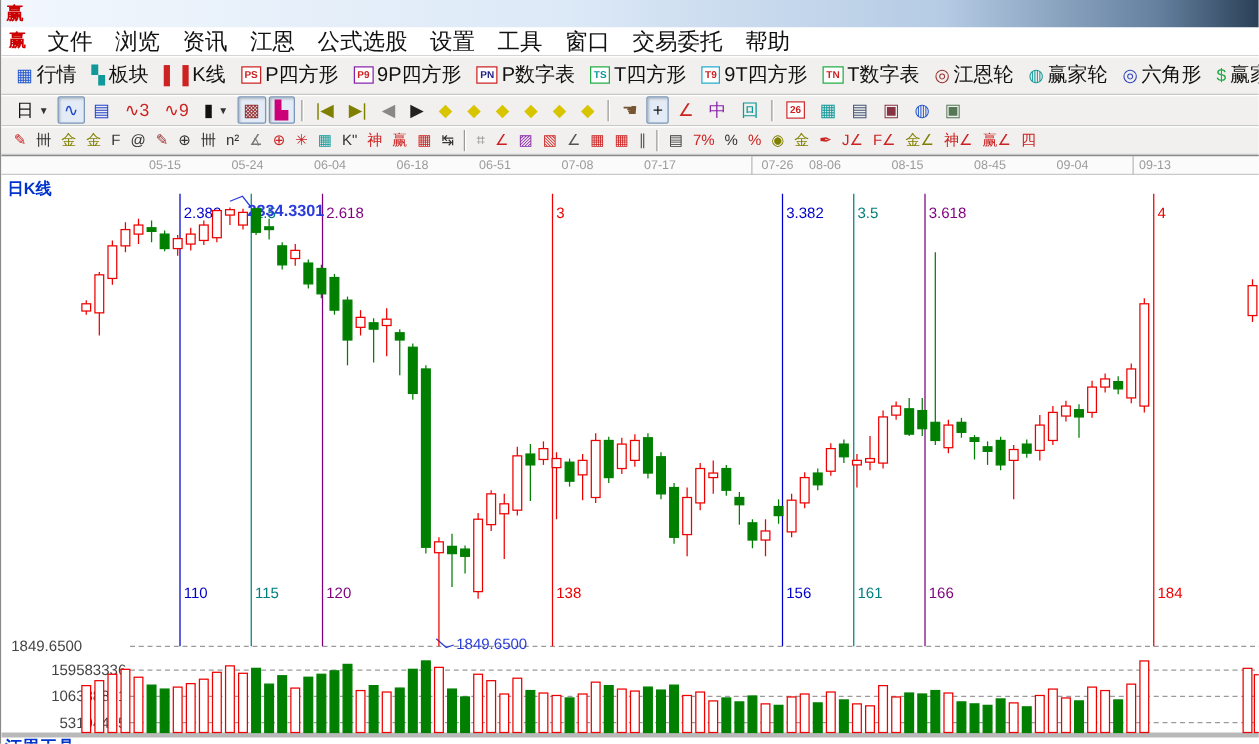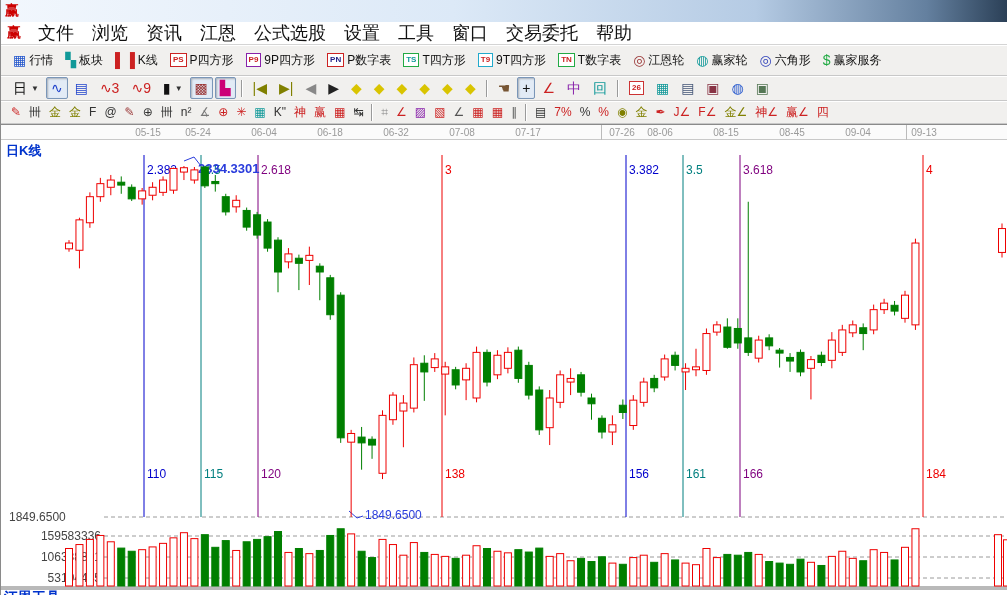--- a/index.html
+++ b/index.html
@@ -21,21 +21,21 @@
   #toolbar1 { height:31px; }
   #toolbar2 { height:25px; }
   #toolbar3 { height:23px; }
   .tbtn { display:inline-flex; align-items:center; gap:3px; padding:1px 4px; margin:0 1px; height:22px;
           border:1px solid transparent; border-radius:2px; cursor:default; }
   #toolbar3 .tbtn { height:19px; padding:1px 2px; margin:0 1px; }
   .tbtn.pressed { border:1px solid #7a96b8; background:#e2ebf6; box-shadow:inset 1px 1px 2px rgba(0,0,0,.25); }
   .tbtn .g { font-size:14px; line-height:1; }
   #toolbar3 .tbtn .g { font-size:12px; }
   .tbtn .g.boxed { font-size:8px; font-weight:bold; line-height:1; padding:2px 2px; background:#fff; }
-  .tbtn .lbl { font-size:12px; color:#111; }
+  .tbtn .lbl { font-size:16px; color:#111; }
   .tbtn .dd { font-size:8px; color:#333; margin-left:1px; }
   .tsep { width:2px; height:17px; border-left:1px solid #9a9a9a; border-right:1px solid #ffffff; margin:0 4px; }
   
   #dateband { position:absolute; left:0; top:124px; width:1007px; height:16px; background:#fbfbfb;
               border-top:1px solid #8a8a8a; border-bottom:1px solid #c9c9c9; }
   .datelbl { position:absolute; top:2px; font-size:10px; color:#9a9a9a; transform:translateX(-50%); }
   .datetick { position:absolute; top:0; width:1px; height:15px; background:#bbb; }
   
   #chartwrap { position:absolute; left:0; top:140px; width:1007px; height:455px; background:#fff; }
   #pane-label { position:absolute; left:5px; top:142px; font-size:13px; font-weight:bold; color:#0033cc; z-index:5; }
@@ -320,25 +320,25 @@
     </span>
     <span class="tbtn">
       <span class="g" style="color: rgb(204, 34, 34);">赢∠</span>
     </span>
     <span class="tbtn">
       <span class="g" style="color: rgb(204, 34, 34);">四</span>
     </span>
   </div>
 
 <div id="dateband">
-    <span class="datelbl" style="left: 147px;">05-15</span>
+    <span class="datelbl" style="left: 131px;">05-15</span>
     <span class="datelbl" style="left: 197px;">05-24</span>
     <span class="datelbl" style="left: 263px;">06-04</span>
     <span class="datelbl" style="left: 329px;">06-18</span>
-    <span class="datelbl" style="left: 395px;">06-32</span>
+    <span class="datelbl" style="left: 395px;">06-51</span>
     <span class="datelbl" style="left: 461px;">07-08</span>
     <span class="datelbl" style="left: 527px;">07-17</span>
     <span class="datelbl" style="left: 593px; margin-left: 28px;">07-26</span>
     <span class="datelbl" style="left: 659px;">08-06</span>
     <span class="datelbl" style="left: 725px;">08-15</span>
     <span class="datelbl" style="left: 791px;">08-45</span>
     <span class="datelbl" style="left: 857px;">09-04</span>
     <span class="datelbl" style="left: 923px;">09-13</span>
     <span class="datetick" style="left: 600px;"></span>
     <span class="datetick" style="left: 905px;"></span>

